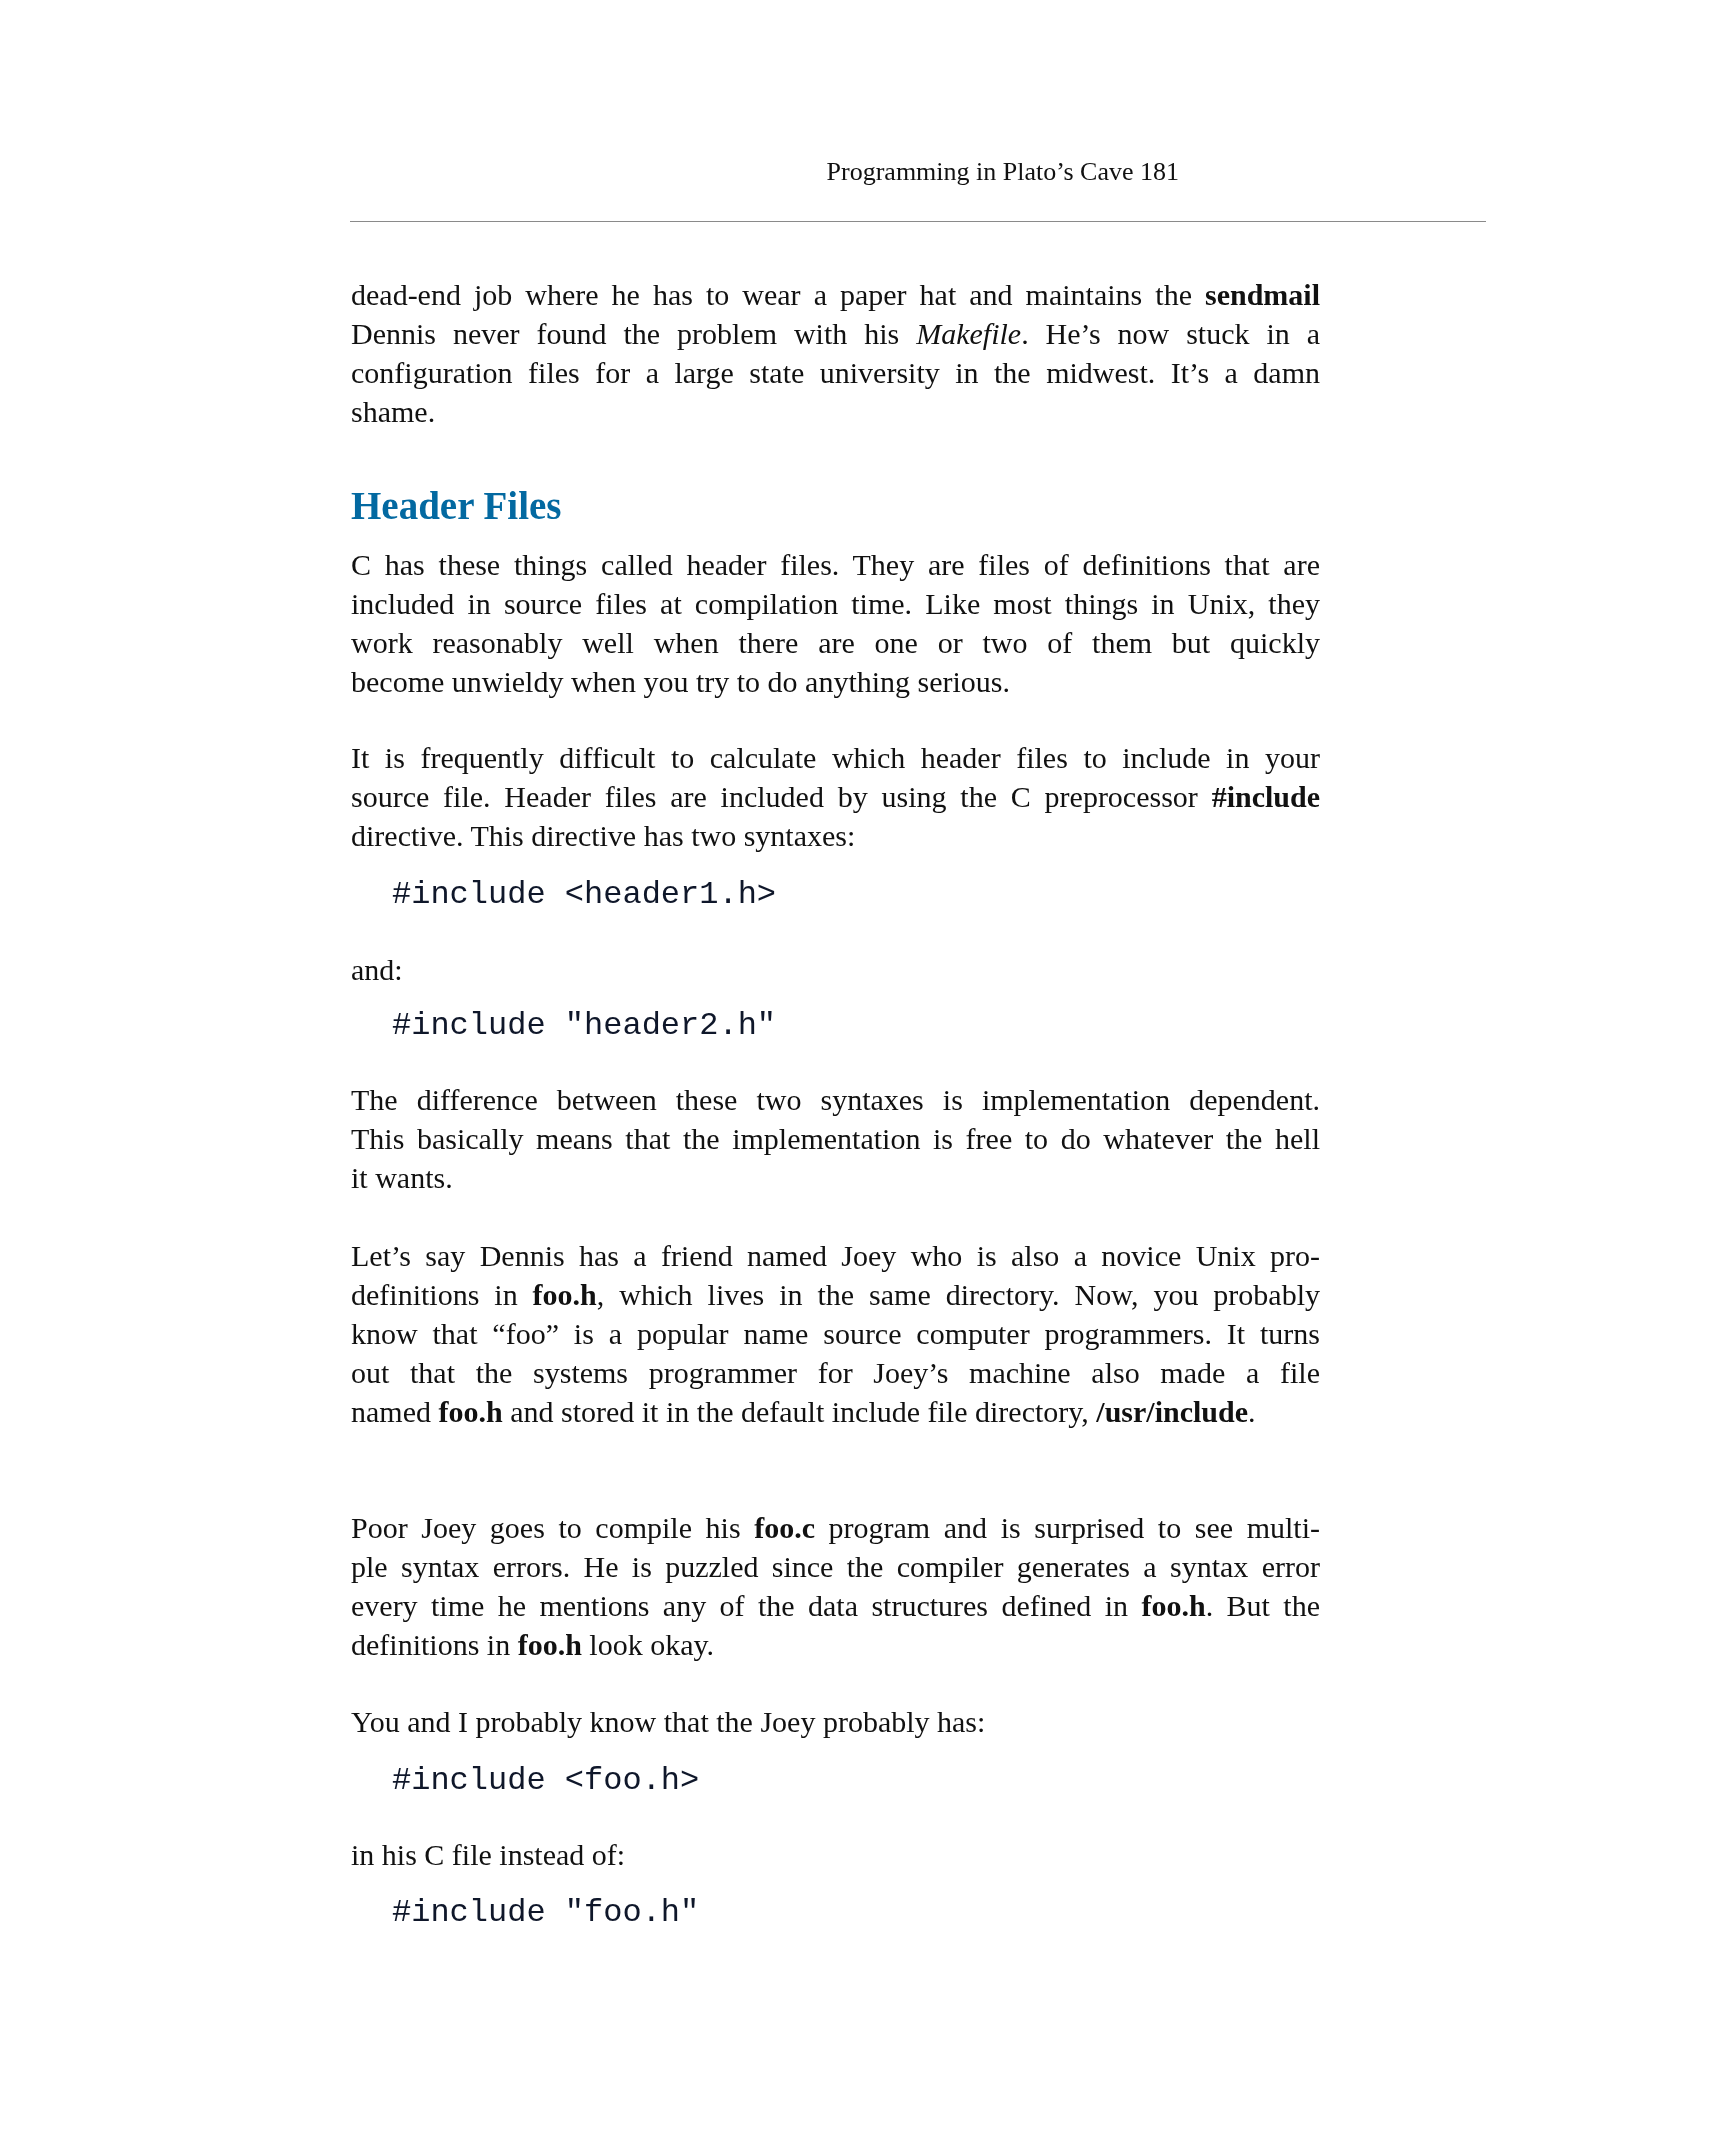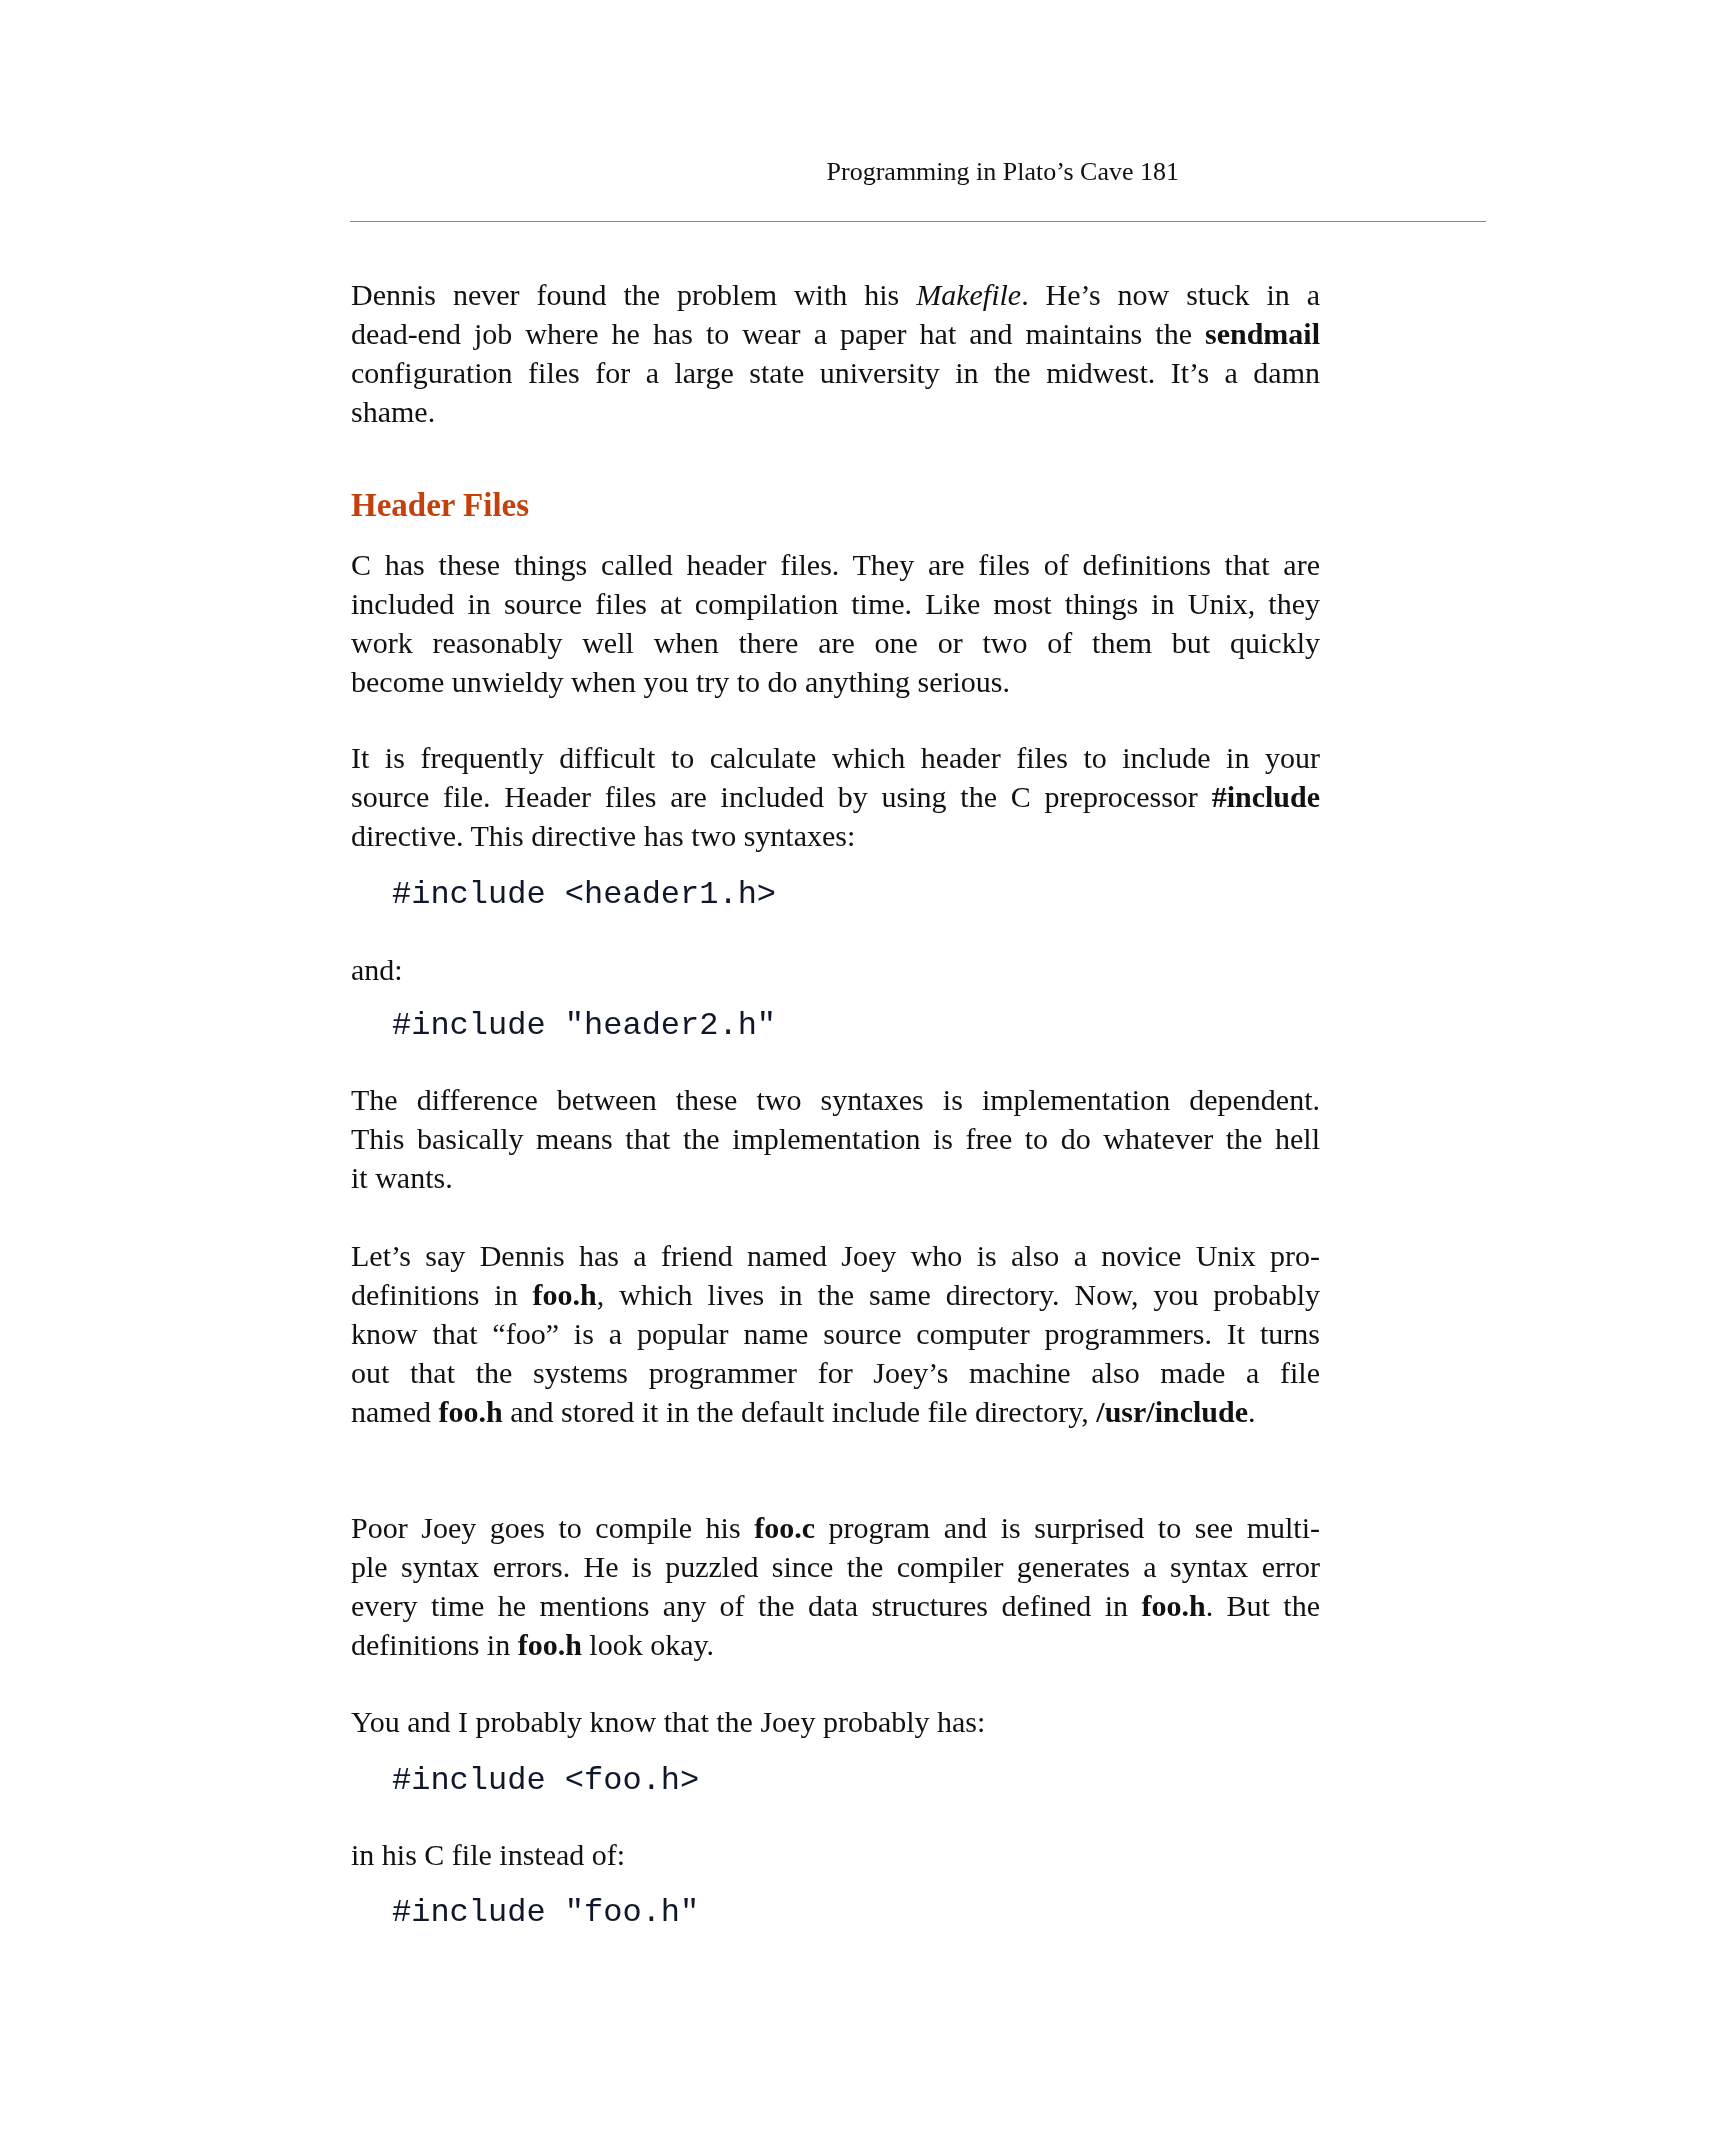--- a/index.html
+++ b/index.html
@@ -27,41 +27,41 @@
     display: block; height: 39px; white-space: nowrap;
     text-align: justify; text-align-last: justify;
   }
   .block .line.last { text-align-last: left; }
   b { font-weight: bold; }
   i { font-style: italic; }
 
   .heading {
     position: absolute; left: 351px;
     font-family: "Liberation Serif", "DejaVu Serif", serif;
-    font-weight: bold; font-size: 33px; line-height: 39px; color: #c2410c;
+    font-weight: bold; font-size: 39px; line-height: 39px; color: #0369a1;
     white-space: nowrap;
   }
   .code {
     position: absolute; left: 392px;
     font-family: "Liberation Mono", "DejaVu Sans Mono", monospace;
     font-size: 32px; line-height: 39px; color: #0f172a;
     white-space: pre;
   }
 </style>
 </head>
 <body>
 
 <div class="page">
 
   <div class="running-head">Programming in Plato’s Cave 181</div>
   <div class="rule"></div>
 
   <div class="block" style="top:275px">
+      <span class="line">dead-end job where he has to wear a paper hat and maintains the <b>sendmail</b></span>
       <span class="line">Dennis never found the problem with his <i>Makefile</i>. He’s now stuck in a</span>
-      <span class="line">dead-end job where he has to wear a paper hat and maintains the <b>sendmail</b></span>
       <span class="line">configuration files for a large state university in the midwest. It’s a damn</span>
       <span class="line last">shame.</span>
     </div>
 
   <div class="heading" style="top:486px">Header Files</div>
 
   <div class="block" style="top:545px">
       <span class="line">C has these things called header files. They are files of definitions that are</span>
       <span class="line">included in source files at compilation time. Like most things in Unix, they</span>
       <span class="line">work reasonably well when there are one or two of them but quickly</span>

